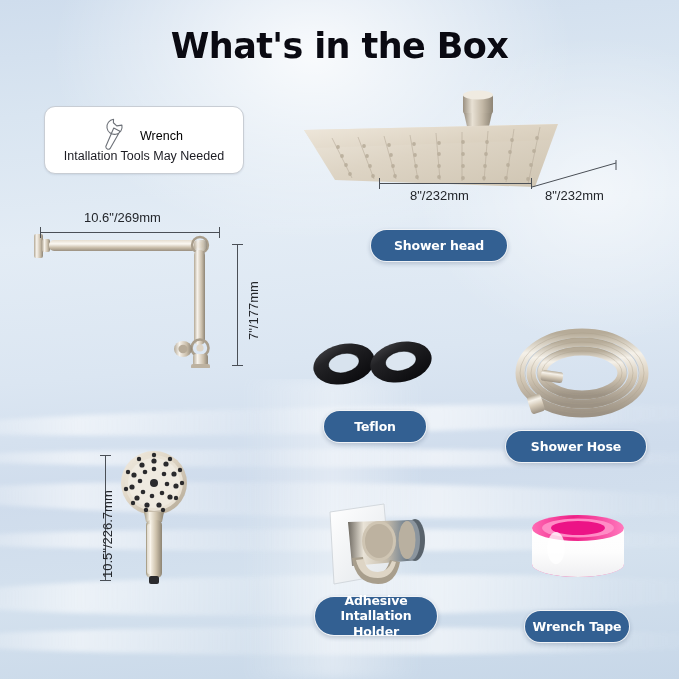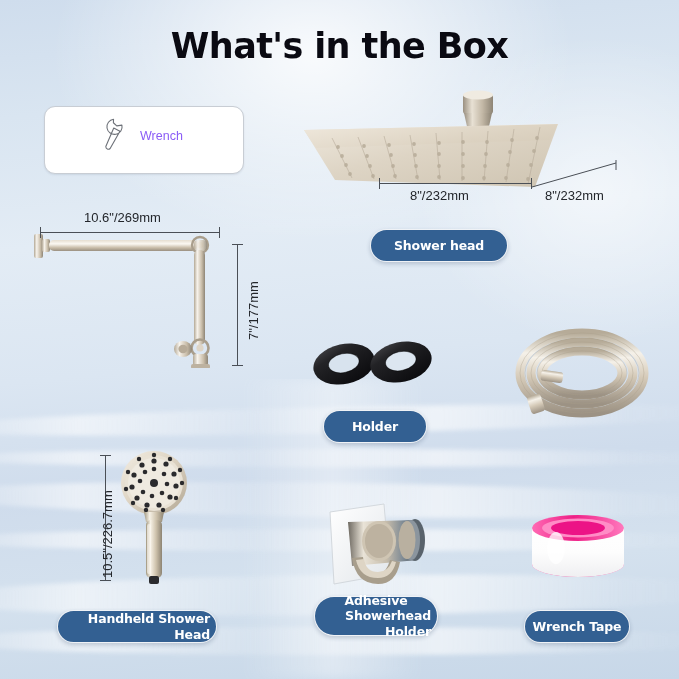--- a/index.html
+++ b/index.html
@@ -38,29 +38,29 @@
     text-shadow:0 1px 0 rgba(255,255,255,.55);
   }
 
   
   #toolbox{
     position:absolute;left:44px;top:106px;width:198px;height:66px;
     background:#ffffff;border:1px solid #c8cdd4;border-radius:11px;
     box-shadow:0 1px 2px rgba(40,60,90,.10);
   }
   #toolbox .wrench{position:absolute;left:46px;top:11px;}
-  #toolbox .wl{position:absolute;left:95px;top:22px;font-size:12.5px;color:#8b5cf6;}
+  #toolbox .wl{position:absolute;left:95px;top:22px;font-size:12.5px;color:#000000;}
   #toolbox .tl{position:absolute;left:0;right:0;top:42px;text-align:center;font-size:12.5px;color:#1b1b22;}
 
   
   .pill{
     position:absolute;background:#336092;color:#fff;border-radius:40px;
     border:1.6px solid rgba(255,255,255,.92);
     box-shadow:0 2px 4px rgba(30,55,90,.22);
-    display:flex;align-items:center;justify-content:center;text-align:right;
+    display:flex;align-items:center;justify-content:center;text-align:center;
     font-family:"DejaVu Sans", sans-serif;font-weight:bold;font-size:12.5px;
     line-height:1.22;letter-spacing:-.15px;padding:0 6px;box-sizing:border-box;
   }
 
   
   .dim{position:absolute;background:#4a4f56;}
   .dimh{height:1px;}
   .dimv{width:1px;}
   .tick{position:absolute;background:#4a4f56;width:1px;height:11px;}
   .tickh{position:absolute;background:#4a4f56;height:1px;width:11px;}
@@ -90,20 +90,21 @@
   <div id="toolbox">
     <span class="wrench">
       <svg width="40" height="34" viewBox="0 0 40 34">
         <g transform="rotate(-32 20 17)">
           <path d="M30.5 5.0 a7.6 7.6 0 1 0 4.0 9.4 l-4.8 -2.1 -1.2 -4.4 z
                    M26.0 12.6 L9.5 24.0 a2.6 2.6 0 0 0 2.6 4.0 L29.6 18.5 z" fill="none" stroke="#6d7178" stroke-width="1.1" stroke-linejoin="round"></path>
         </g>
       </svg>
     </span>
     <div class="wl">Wrench</div>
+    <div class="tl">Intallation Tools May Needed</div>
   </div>
 
   <div class="obj" style="left:292px;top:86px;width:278px;height:110px;">
     <svg width="278" height="110" viewBox="0 0 278 110">
       <defs>
         <linearGradient id="plateTop" x1="0" y1="0" x2="1" y2="1">
           <stop offset="0%" stop-color="#efe8dc"></stop>
             <stop offset="45%" stop-color="#ddd3c2"></stop>
           <stop offset="100%" stop-color="#cdc2ae"></stop>
         </linearGradient>
@@ -256,21 +257,21 @@
         <ellipse cx="38" cy="25" rx="15.5" ry="9.5" fill="none" stroke="#000" stroke-width="1" opacity=".5"></ellipse>
       </g>
       <g transform="rotate(-12 95 24)">
         <ellipse cx="95" cy="24" rx="31" ry="20" fill="url(#wsh)"></ellipse>
         <ellipse cx="95" cy="23" rx="15.5" ry="9.5" fill="#dce6f0"></ellipse>
         <ellipse cx="95" cy="23" rx="15.5" ry="9.5" fill="none" stroke="#000" stroke-width="1" opacity=".5"></ellipse>
       </g>
     </svg>
   </div>
 
-  <div class="pill" style="left:323px;top:410px;width:104px;height:33px;">Holder</div>
+  <div class="pill" style="left:323px;top:410px;width:104px;height:33px;">Teflon</div>
 
   <div class="obj" style="left:513px;top:323px;width:138px;height:105px;">
     <svg width="138" height="105" viewBox="0 0 138 105">
       <defs>
         <linearGradient id="hoseG" x1="0" y1="0" x2="0" y2="1">
           <stop offset="0%" stop-color="#b6ab98"></stop>
             <stop offset="25%" stop-color="#f5f1e9"></stop>
           <stop offset="55%" stop-color="#d6cbb9"></stop>
             <stop offset="100%" stop-color="#9c9284"></stop>
         </linearGradient>
@@ -286,20 +287,21 @@
         <ellipse cx="69" cy="50" rx="51" ry="31"></ellipse>
         <ellipse cx="69" cy="50" rx="45" ry="26"></ellipse>
         <ellipse cx="69" cy="50" rx="40" ry="22"></ellipse>
       </g>
 
       <rect x="28" y="48" width="22" height="11" rx="3" fill="url(#hoseG)" transform="rotate(8 39 53)"></rect>
       <rect x="16" y="72" width="14" height="18" rx="3" fill="url(#hoseG)" transform="rotate(-18 23 81)"></rect>
     </svg>
   </div>
 
+  <div class="pill" style="left:505px;top:430px;width:142px;height:33px;">Shower Hose</div>
 
   <div class="obj" style="left:106px;top:448px;width:100px;height:140px;">
     <svg width="100" height="140" viewBox="0 0 100 140">
       <defs>
         <linearGradient id="faceG" x1="0" y1="0" x2="1" y2="1">
           <stop offset="0%" stop-color="#f3eee4"></stop>
             <stop offset="45%" stop-color="#ded4c3"></stop>
           <stop offset="100%" stop-color="#b2a794"></stop>
         </linearGradient>
         <linearGradient id="handG" x1="0" y1="0" x2="1" y2="0">
@@ -352,21 +354,20 @@
       <rect x="41" y="76" width="4" height="50" rx="2" fill="#fbf8f2" opacity=".6"></rect>
       <rect x="43" y="128" width="10" height="8" rx="2" fill="#2b2b2e"></rect>
     </svg>
   </div>
 
   <div class="dim dimv" style="left:105px;top:455px;height:126px;"></div>
   <div class="tickh" style="left:100px;top:455px;"></div>
   <div class="tickh" style="left:100px;top:580px;"></div>
   <div class="dimlabel rot" style="left:100px;top:578px;">10.5"/226.7mm</div>
 
-  <div class="pill" style="left:57px;top:610px;width:160px;height:33px;">Handheld Shower Head</div>
 
   <div class="obj" style="left:322px;top:500px;width:118px;height:98px;">
     <svg width="118" height="98" viewBox="0 0 118 98">
       <defs>
         <linearGradient id="plateG" x1="0" y1="0" x2="1" y2="1">
           <stop offset="0%" stop-color="#ffffff"></stop>
             <stop offset="100%" stop-color="#e2e6ea"></stop>
         </linearGradient>
         <linearGradient id="holdG" x1="0" y1="0" x2="1" y2="0">
           <stop offset="0%" stop-color="#6f6a62"></stop>
@@ -386,21 +387,21 @@
       <ellipse cx="57" cy="41" rx="17" ry="20" fill="#cfc5b3"></ellipse>
       <ellipse cx="57" cy="41" rx="14" ry="17" fill="#bdb2a0"></ellipse>
 
       <path d="M30 58 Q34 84 56 84 Q74 84 78 62 L68 60 Q64 74 55 74 Q43 74 41 57 Z" fill="#a89e8c"></path>
       <path d="M34 60 Q38 78 56 78 Q70 78 74 62 L70 61 Q66 72 56 72 Q44 72 42 59 Z" fill="#ded5c5"></path>
     </svg>
   </div>
 
   <div class="pill" style="left:314px;top:596px;width:124px;height:40px;flex-direction:column;">
     <span>Adhesive</span>
-    <span>Showerhead Holder</span>
+    <span>Intallation Holder</span>
   </div>
 
   <div class="obj" style="left:522px;top:508px;width:112px;height:80px;">
     <svg width="112" height="80" viewBox="0 0 112 80">
       <defs>
         <linearGradient id="tapeBody" x1="0" y1="0" x2="0" y2="1">
           <stop offset="0%" stop-color="#ffffff"></stop>
             <stop offset="50%" stop-color="#fdfdfd"></stop>
           <stop offset="100%" stop-color="#efeff1"></stop>
         </linearGradient>

